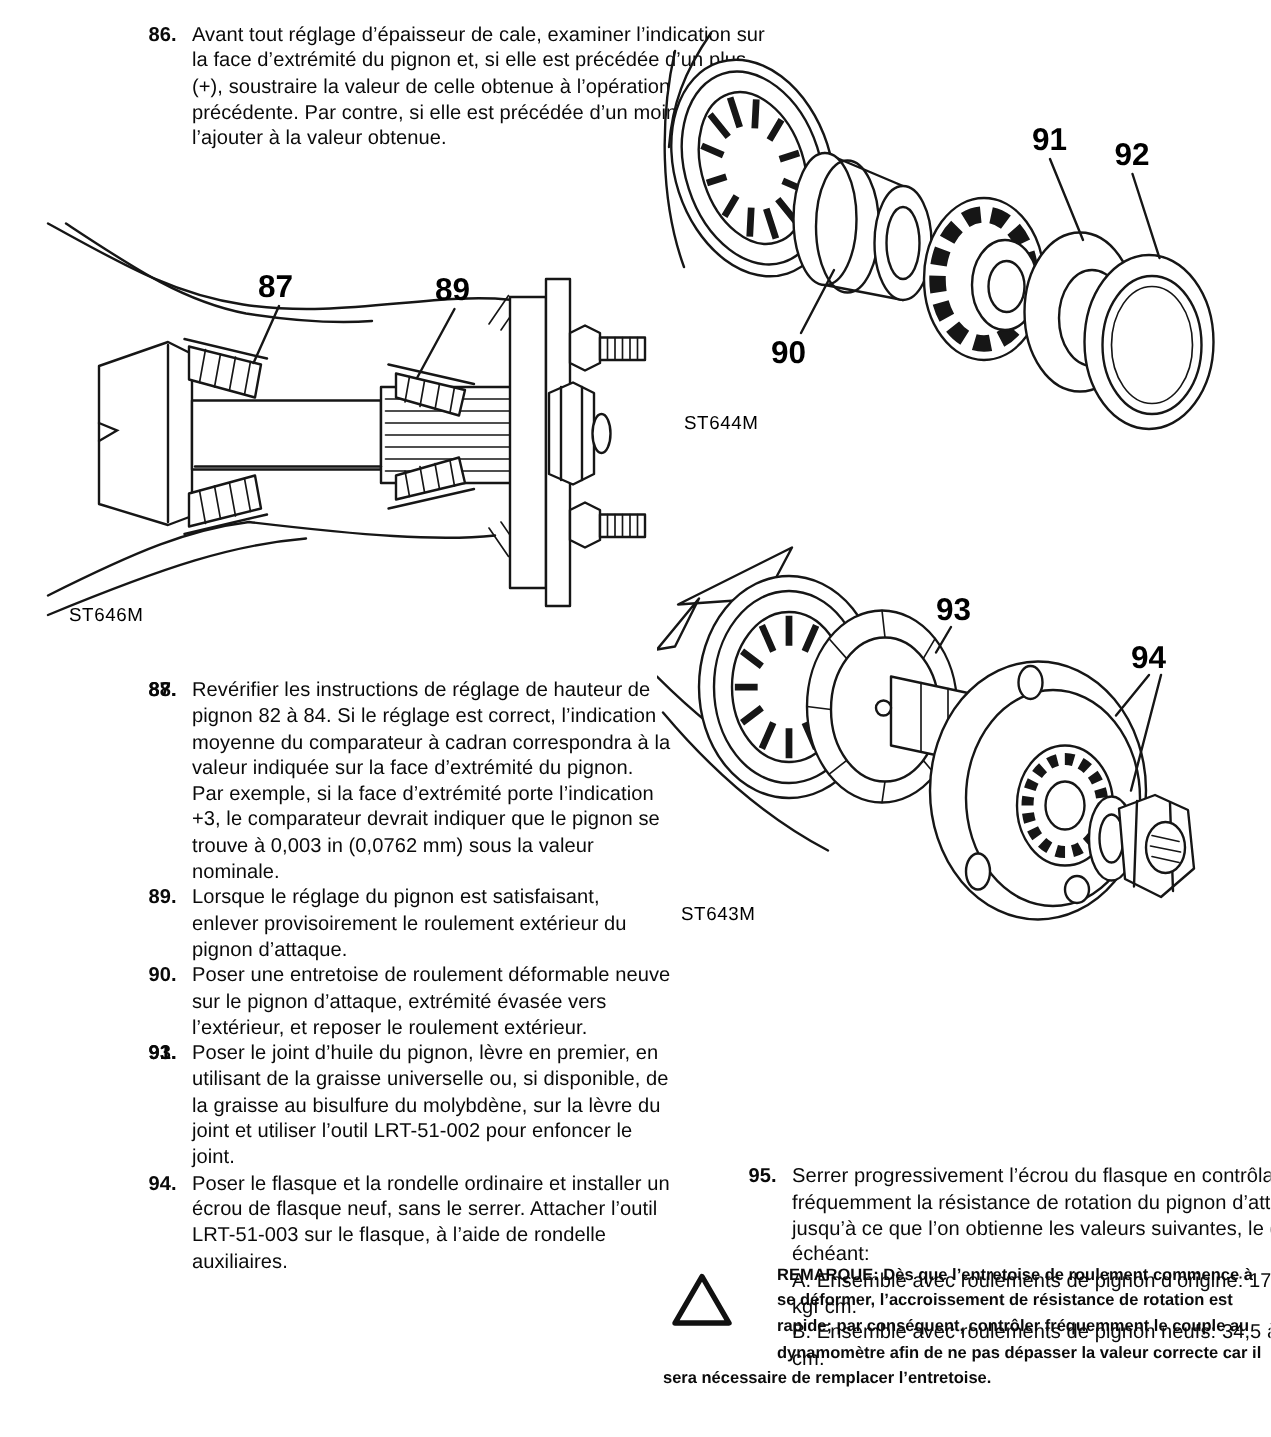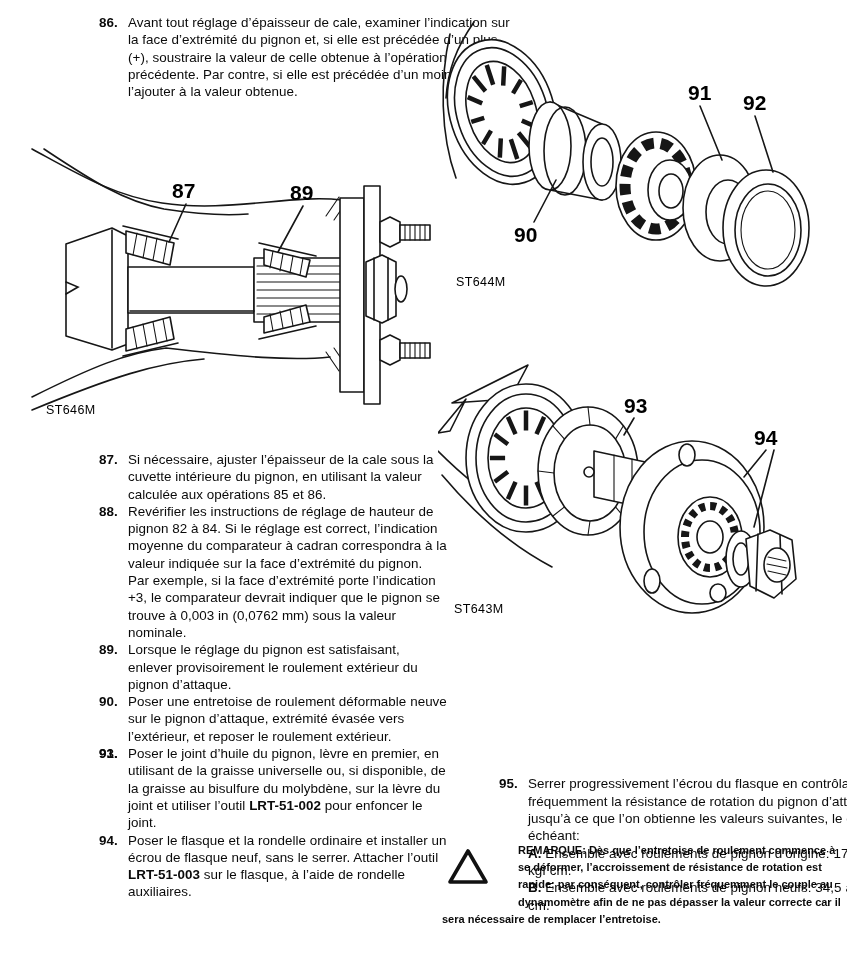--- a/index.html
+++ b/index.html
@@ -16,21 +16,21 @@
     padding-left:29px;
     font-size:13.4px;
     line-height:17.3px;
     letter-spacing:0.05px;
     margin-left:44px;
   }
   .step .num{
     position:absolute;left:0;top:0;
     font-weight:700;
   }
-  .b{font-weight:700;}
+  .b{font-weight:400;}
   .blk{display:block;}
   .note{
     font-size:11px;
     line-height:17.2px;
     font-weight:700;
   }
   .tri-float{float:left;width:76px;height:52px;}
   .tri-float svg{margin:5px 0 0 4px;display:block;}
   
   .ln{fill:none;stroke:#161616;stroke-width:1.6;stroke-linecap:round;}
@@ -116,21 +116,20 @@
   <g>
     <line class="ln" x1="277" y1="60" x2="252" y2="106"></line>
     <text class="callout" x="264" y="54">89</text>
   </g>
   <text class="figlabel" x="20" y="268">ST646M</text>
 </svg>
 
 <div class="abs" style="left:55px;top:451px;width:392px">
   <div class="step">
     <span class="num">87.</span>
-    <span>Si nécessaire, ajuster l’épaisseur de la cale sous la cuvette intérieure du pignon, en utilisant la valeur calculée aux opérations 85 et 86.</span>
   </div>
   <div class="step">
     <span class="num">88.</span>
     <span>Revérifier les instructions de réglage de hauteur de pignon 82 à 84. Si le réglage est correct, l’indication moyenne du comparateur à cadran correspondra à la valeur indiquée sur la face d’extrémité du pignon. Par exemple, si la face d’extrémité porte l’indication +3, le comparateur devrait indiquer que le pignon se trouve à 0,003 in (0,0762 mm) sous la valeur nominale.</span>
   </div>
   <div class="step">
     <span class="num">89.</span>
     <span>Lorsque le réglage du pignon est satisfaisant, enlever provisoirement le roulement extérieur du pignon d’attaque.</span>
   </div>
   <div class="step">

